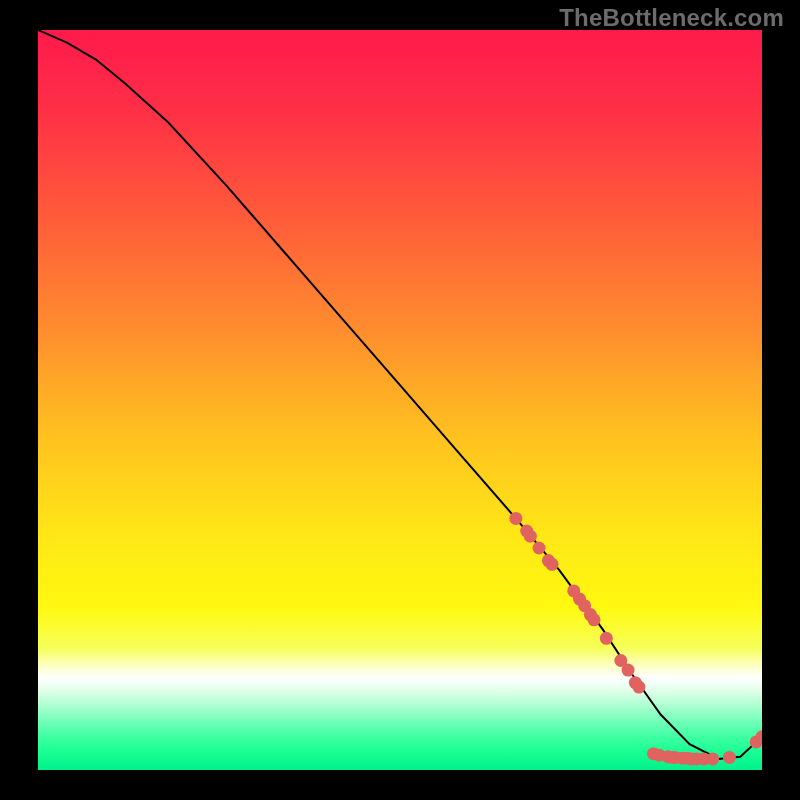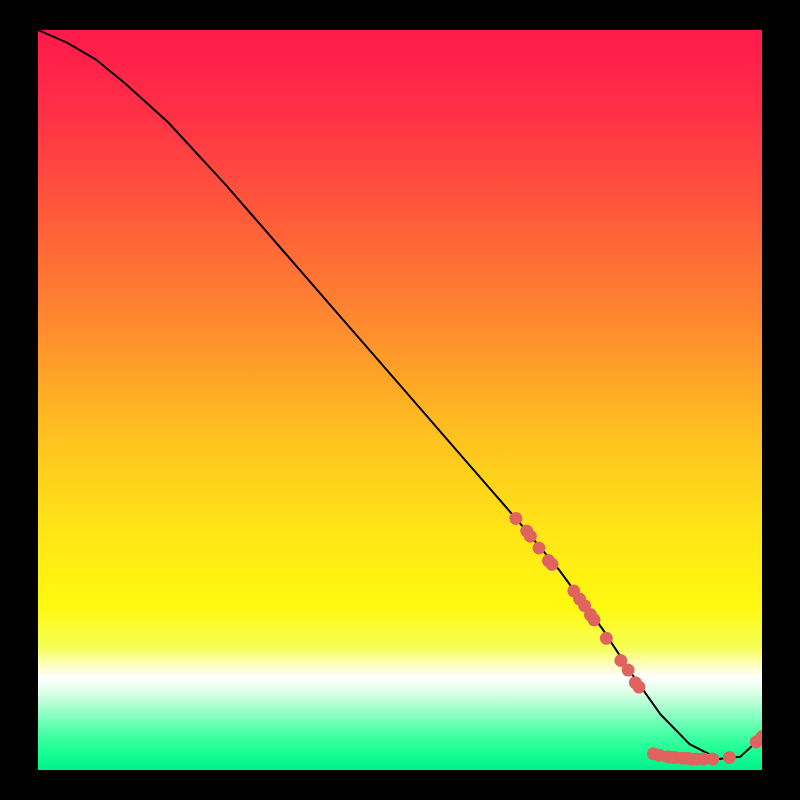--- a/index.html
+++ b/index.html
@@ -32,20 +32,21 @@
     left: 0;
     width: 800px;
     height: 800px;
     display: block;
   }
 </style>
 </head>
 <body>
 
 <div class="frame">
+  <div class="watermark">TheBottleneck.com</div>
 
   <svg class="plot" viewBox="0 0 800 800" preserveAspectRatio="none">
     <defs>
       <linearGradient id="bg-grad" x1="0" y1="0" x2="0" y2="1">
           <stop offset="0.00%" stop-color="#ff1a4b"></stop>
           <stop offset="10.00%" stop-color="#ff2d47"></stop>
           <stop offset="25.00%" stop-color="#ff5a3a"></stop>
           <stop offset="40.00%" stop-color="#ff8b2f"></stop>
           <stop offset="55.00%" stop-color="#ffc21f"></stop>
           <stop offset="68.00%" stop-color="#ffe616"></stop>

